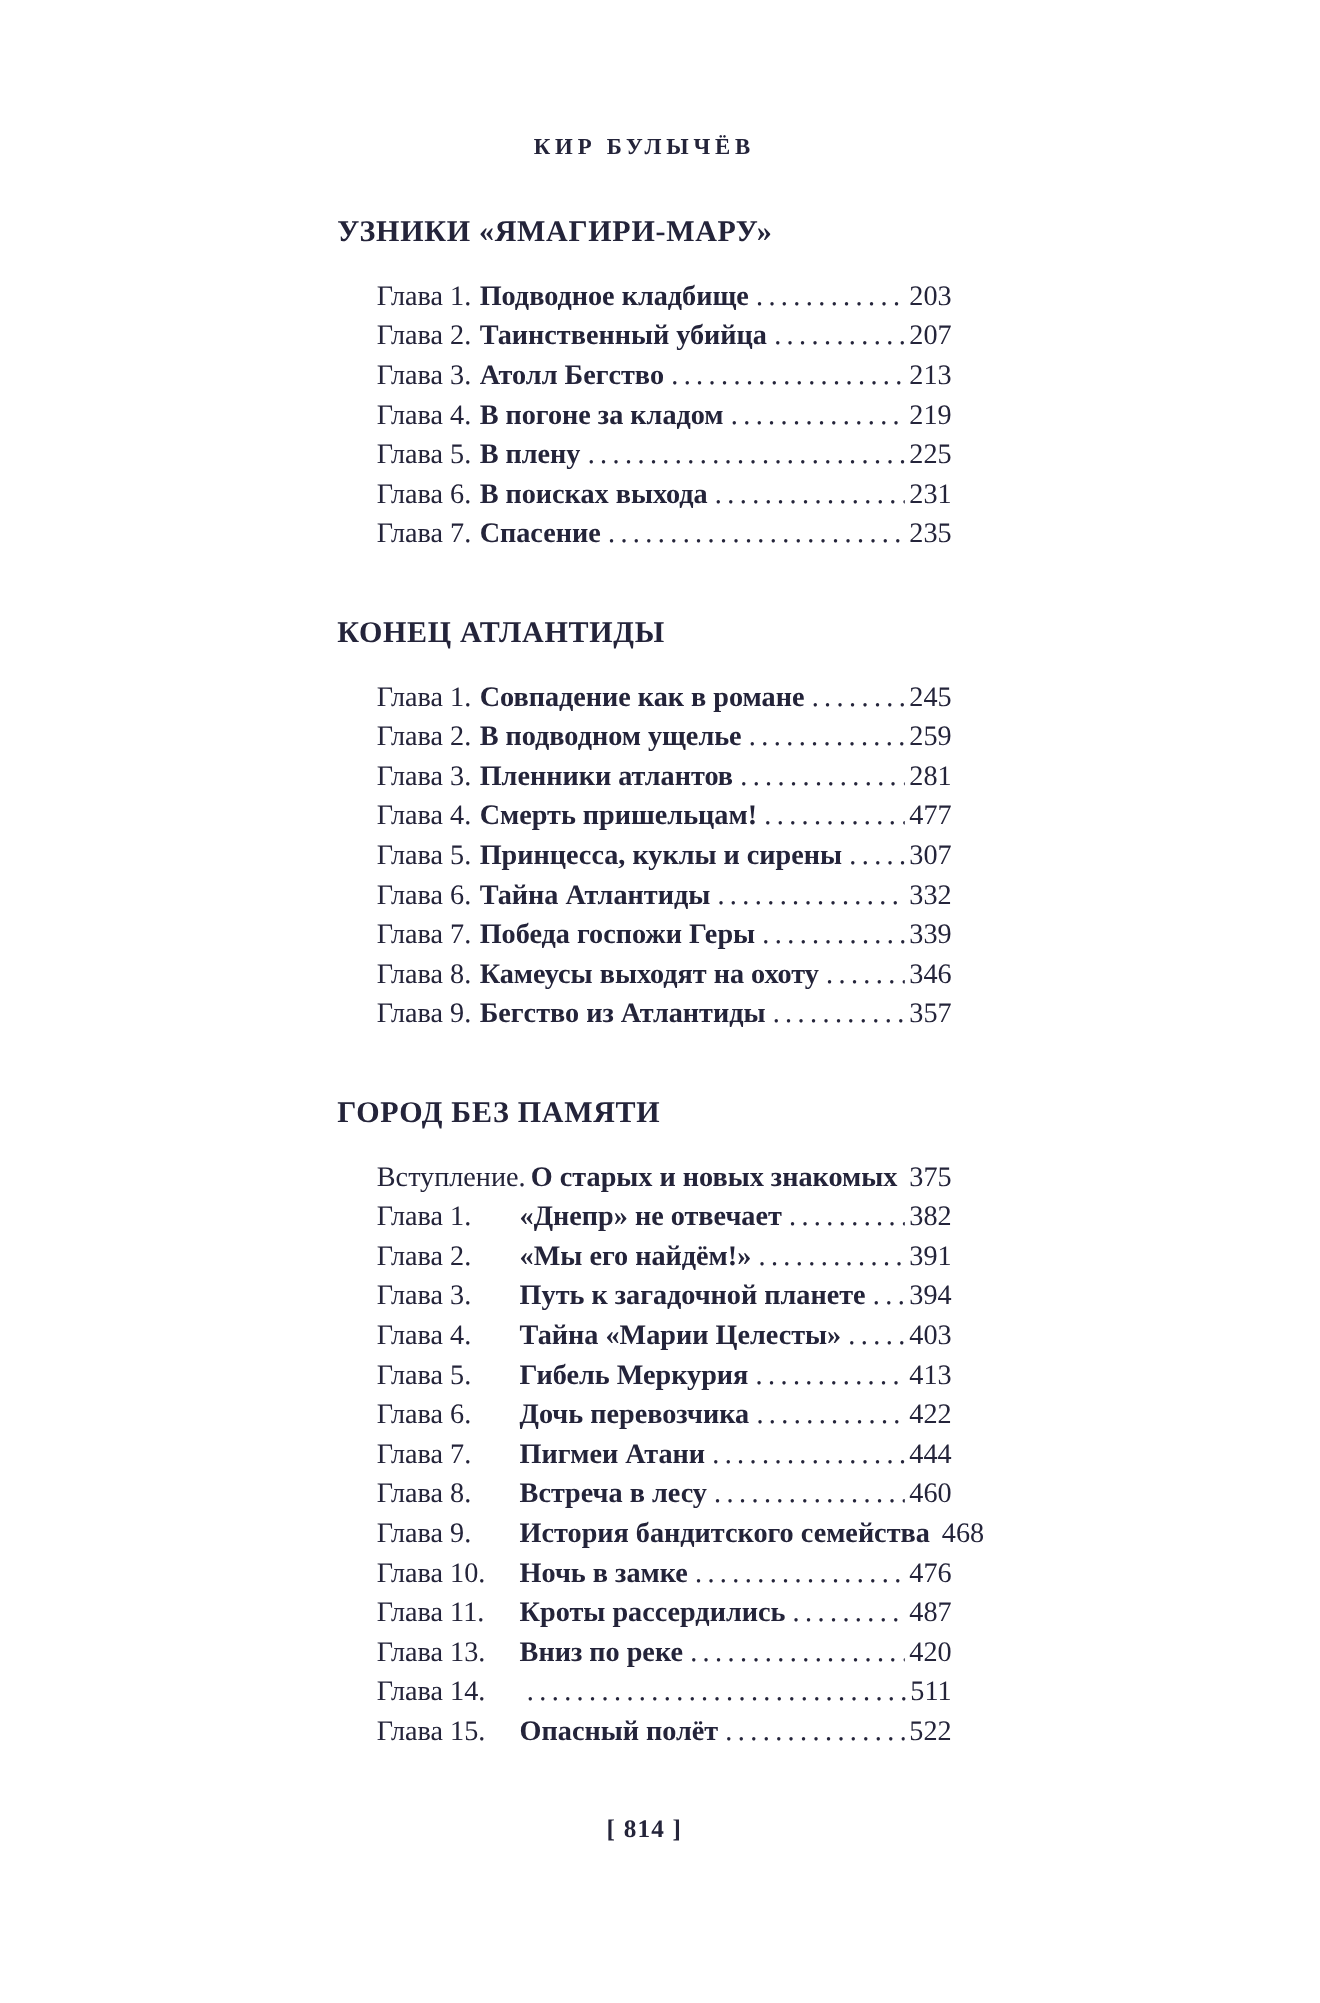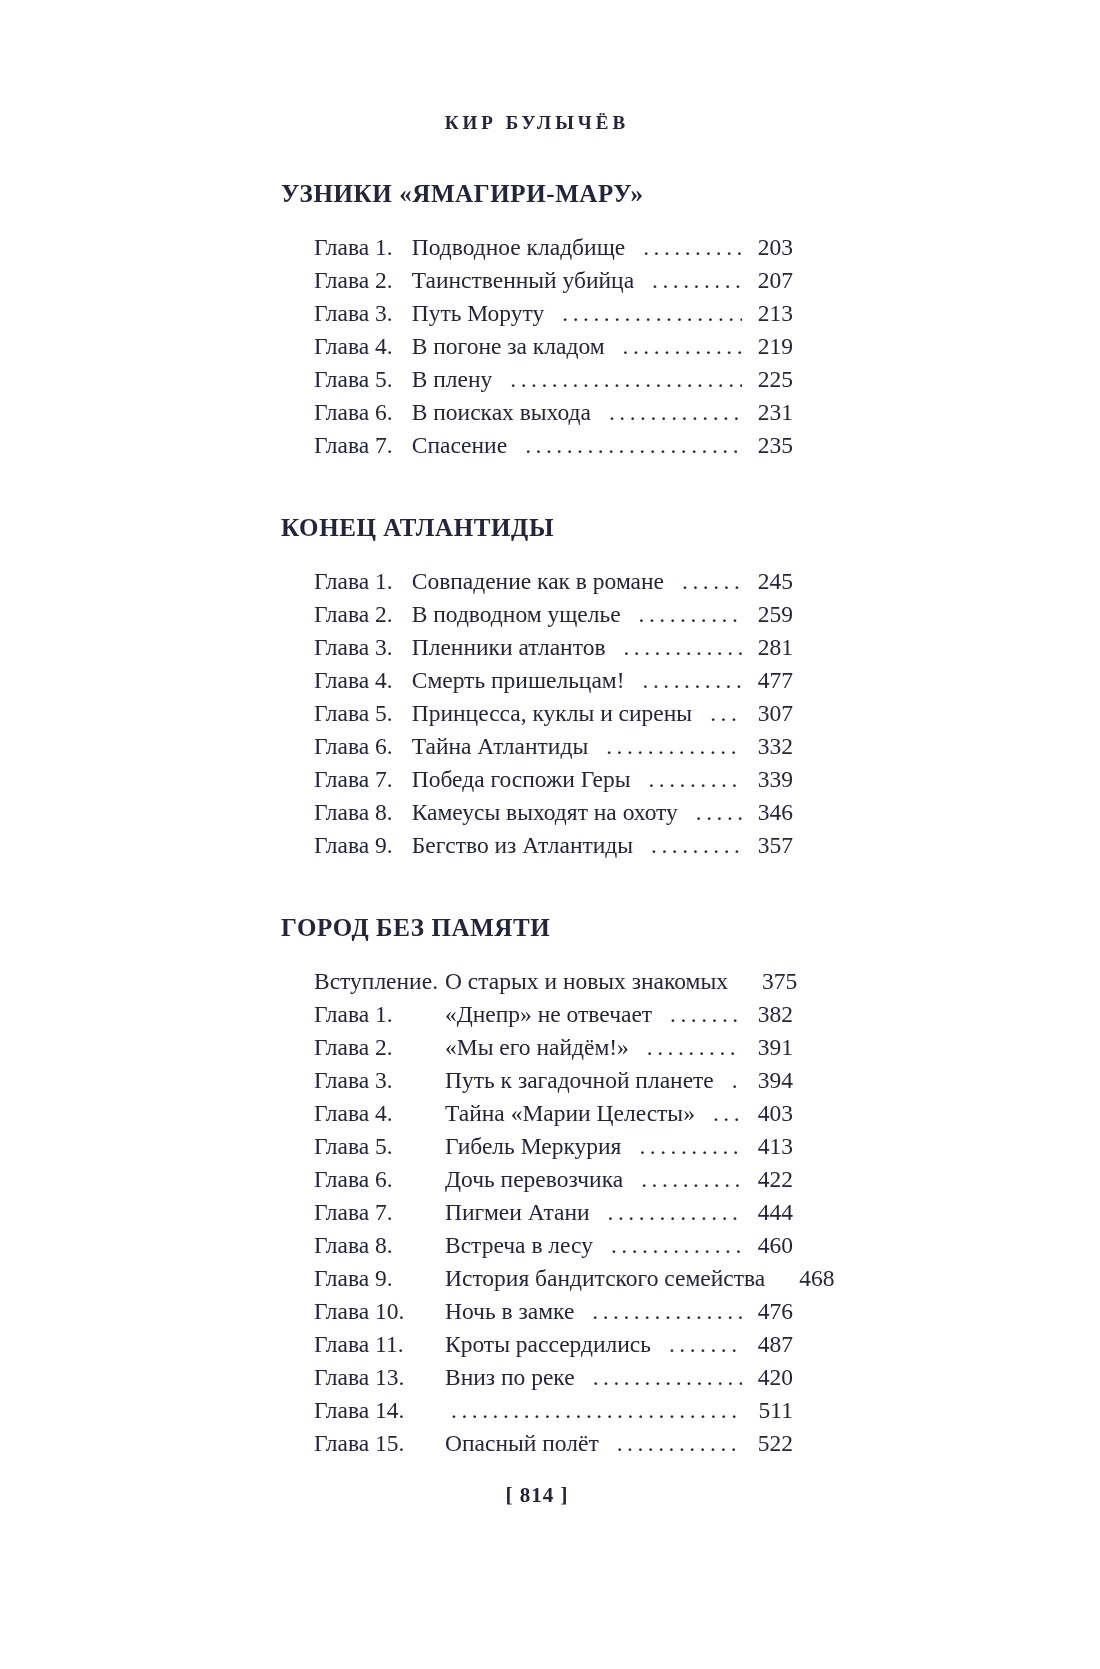--- a/index.html
+++ b/index.html
@@ -29,45 +29,44 @@
     font-weight: bold;
     letter-spacing: 0.6px;
     margin-bottom: 23px;
   }
   .toc-row {
     display: flex;
     align-items: flex-start;
     font-size: 23.5px;
     line-height: 33px;
     padding-left: 33px;
-    gap: 12px;
   }
   .entry-label { white-space: pre; margin-right: 7px; }
   
   #sections > .toc-section:nth-child(3) .entry-label {
     display: inline-block;
     min-width: 112px;
   }
-  .entry-title { white-space: nowrap; }
+  .entry-title { white-space: nowrap; font-weight: bold; }
   .dots {
     flex: 1;
     overflow: hidden;
     white-space: nowrap;
     margin: 0 4px 0 6px;
   }
   .dots::before {
     content: "......................................................................................................";
     letter-spacing: 4.5px;
   }
   .entry-page { white-space: nowrap; }
   .page-footer {
     text-align: center;
     font-weight: bold;
     font-size: 21px;
-    margin-top: 23px;
+    margin-top: 52px;
     letter-spacing: 1px;
   }
 </style>
 </head>
 <body>
 
 <div class="page">
   <div class="book-header">КИР БУЛЫЧЁВ</div>
 
   <div id="sections">
@@ -80,21 +79,21 @@
           <span class="entry-page">203</span>
         </div>
         <div class="toc-row">
           <span class="entry-label">Глава 2.</span>
           <span class="entry-title">Таинственный убийца</span>
           <span class="dots"></span>
           <span class="entry-page">207</span>
         </div>
         <div class="toc-row">
           <span class="entry-label">Глава 3.</span>
-          <span class="entry-title">Путь Моруту</span>
+          <span class="entry-title">Атолл Бегство</span>
           <span class="dots"></span>
           <span class="entry-page">213</span>
         </div>
         <div class="toc-row">
           <span class="entry-label">Глава 4.</span>
           <span class="entry-title">В погоне за кладом</span>
           <span class="dots"></span>
           <span class="entry-page">219</span>
         </div>
         <div class="toc-row">

